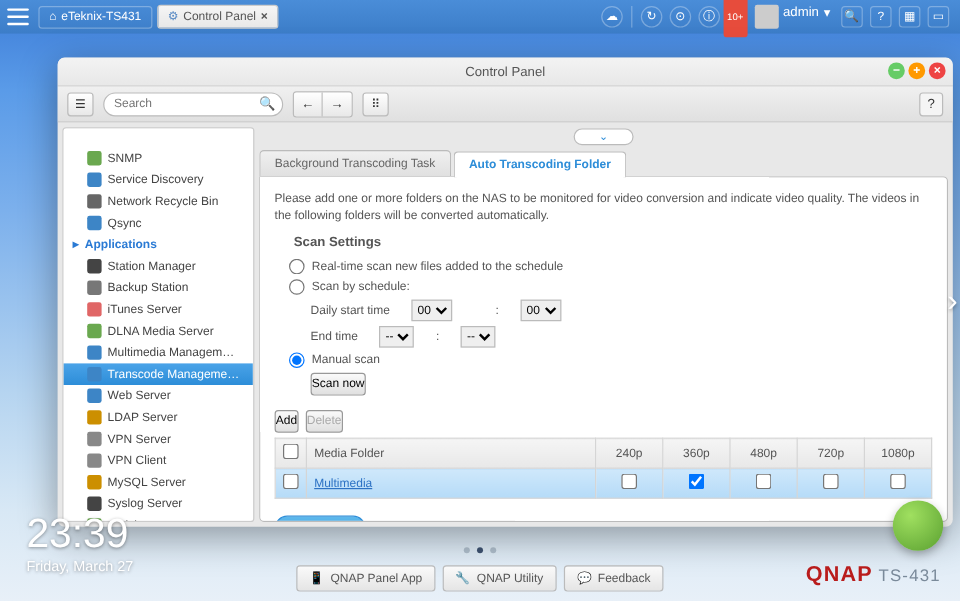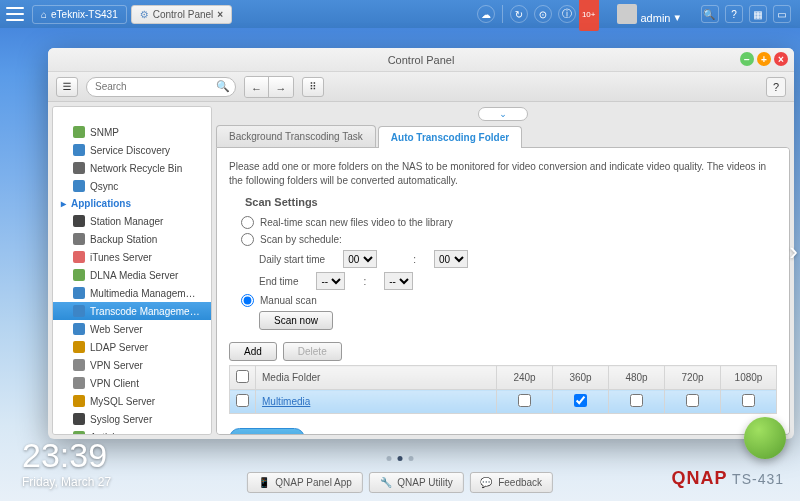--- a/index.html
+++ b/index.html
@@ -7,21 +7,21 @@
 
 .topbar{height:28px;background:linear-gradient(180deg,#4a8dd8,#3c7dc8);display:flex;align-items:center;padding:0 6px;color:#fff}
 .topbar .menu-btn{width:18px;height:14px;display:flex;flex-direction:column;justify-content:space-between;cursor:pointer;margin-right:8px}
 .topbar .menu-btn span{height:2px;background:#fff;border-radius:1px}
 .topbar .tab{background:linear-gradient(#f5f5f5,#e8e8e8);color:#555;padding:3px 8px;border-radius:3px;margin-right:4px;display:flex;align-items:center;gap:4px;font-size:10px;border:1px solid #ccc}
 .topbar .tab.plain{background:transparent;border:1px solid rgba(255,255,255,.3);color:#fff}
 .topbar .tab .x{font-weight:bold;cursor:pointer}
 .topbar .spacer{flex:1}
 .topbar .ico{width:18px;height:18px;margin:0 3px;display:flex;align-items:center;justify-content:center;border:1px solid rgba(255,255,255,.3);border-radius:50%;font-size:10px;color:#fff;cursor:pointer}
 .topbar .badge{background:#e74c3c;color:#fff;font-size:8px;padding:12px 3px;border-radius:2px}
-.topbar .user{display:flex;align-items:flex-end;gap:4px;margin:0 18px}
+.topbar .user{display:flex;align-items:flex-start;gap:4px;margin:0 6px}
 .topbar .avatar{width:20px;height:20px;background:#ccc;border-radius:2px}
 
 .window{position:absolute;top:48px;left:48px;right:6px;bottom:62px;background:#e8e8e8;border-radius:6px;box-shadow:0 8px 30px rgba(0,0,0,.35);display:flex;flex-direction:column;overflow:hidden}
 .win-title{height:24px;display:flex;align-items:center;justify-content:center;font-size:11px;color:#555;position:relative;background:linear-gradient(#f3f3f3,#e8e8e8);border-bottom:1px solid #d5d5d5}
 .win-ctrls{position:absolute;right:6px;top:4px;display:flex;gap:3px}
 .win-ctrls span{width:14px;height:14px;border-radius:50%;display:flex;align-items:center;justify-content:center;color:#fff;font-size:10px;font-weight:bold;cursor:pointer}
 .toolbar{height:30px;display:flex;align-items:center;padding:0 8px;gap:8px;background:linear-gradient(#f0f0f0,#e0e0e0);border-bottom:1px solid #ccc}
 .tb-btn{width:22px;height:20px;border:1px solid #bbb;border-radius:3px;background:linear-gradient(#fff,#e8e8e8);display:flex;align-items:center;justify-content:center;font-size:10px;cursor:pointer}
 .search-box{flex:0 0 150px;position:relative}
 .search-box input{width:100%;height:20px;border:1px solid #bbb;border-radius:10px;padding:0 22px 0 8px;font-size:10px}
@@ -43,32 +43,32 @@
 .pull-tab span{background:#fff;border:1px solid #bbb;border-radius:8px;padding:1px 20px;font-size:9px;color:#2d8dd8;cursor:pointer}
 .tabs{display:flex;margin-top:3px}
 .tabs .tab-item{padding:5px 12px;font-size:10px;border:1px solid #bbb;border-bottom:none;background:linear-gradient(#f0f0f0,#e0e0e0);border-radius:4px 4px 0 0;margin-right:2px;cursor:pointer;color:#666}
 .tabs .tab-item.active{background:#fff;color:#2d8dd8;font-weight:bold;position:relative;top:1px}
 .content{flex:1;background:#fff;border:1px solid #bbb;border-radius:0 4px 4px 4px;padding:12px;overflow-y:auto;font-size:10px;color:#555}
 .content p{margin-bottom:8px;line-height:1.4}
 .content h4{margin:6px 16px 8px;font-size:11px}
 .radio-row{display:flex;align-items:center;gap:6px;margin:4px 0 4px 12px}
 .sub-row{margin-left:30px;display:flex;align-items:center;gap:18px;margin-bottom:4px}
 .sub-row select{font-size:10px;height:18px;border:1px solid #bbb}
-.btn{padding:3px 14px;font-size:10px;border:1px solid #999;border-radius:3px;background:linear-gradient(#fafafa,#e0e0e0);cursor:pointer}
+.btn{padding:3px 0;font-size:10px;border:1px solid #999;border-radius:3px;background:linear-gradient(#fafafa,#e0e0e0);cursor:pointer}
 .btn.disabled{color:#aaa;cursor:default}
 .toolbar2{display:flex;gap:6px;margin:12px 0 4px}
 table.folders{width:100%;border-collapse:collapse;font-size:10px}
 table.folders th,table.folders td{border:1px solid #d5d5d5;padding:4px 6px;text-align:left}
 table.folders th{background:linear-gradient(#f5f5f5,#e8e8e8);font-weight:normal;color:#555}
 table.folders th.res,table.folders td.res{text-align:center;width:56px}
 table.folders tr.selected td{background:linear-gradient(#cfe8fb,#b5dbf8)}
 table.folders a{color:#2d72c4;text-decoration:underline}
 .apply-btn{margin-top:14px;padding:4px 18px;background:linear-gradient(#5db8ec,#3d9dd8);color:#fff;border:1px solid #2d8dd8;border-radius:12px;font-size:10px;cursor:pointer}
 
-.clock{position:absolute;left:22px;bottom:12px;color:#fff;text-shadow:0 1px 3px rgba(0,0,0,.4)}
+.clock{position:absolute;left:22px;bottom:22px;color:#fff;text-shadow:0 1px 3px rgba(0,0,0,.4)}
 .clock .time{font-size:34px;font-weight:300}
 .clock .date{font-size:12px}
 .dock{position:absolute;bottom:8px;left:50%;transform:translateX(-50%);display:flex;gap:6px}
 .dock .dbtn{background:linear-gradient(#fafafa,#e5e5e5);border:1px solid #bbb;border-radius:3px;padding:4px 10px;font-size:10px;display:flex;align-items:center;gap:5px;cursor:pointer;color:#555}
 .dots{position:absolute;bottom:40px;left:50%;transform:translateX(-50%);display:flex;gap:6px}
 .dots span{width:5px;height:5px;border-radius:50%;background:rgba(60,80,100,.3)}
 .dots span.active{background:rgba(40,60,90,.9)}
 .brand{position:absolute;right:16px;bottom:12px;color:#7a8a9a;font-size:14px;letter-spacing:1px}
 .brand b{color:#b91c1c;font-size:18px}
 .badge-dash{position:absolute;right:14px;bottom:42px;width:42px;height:42px;border-radius:50%;background:radial-gradient(circle at 35% 30%,#a0e060,#5aa030);box-shadow:0 3px 8px rgba(0,0,0,.3);cursor:pointer}
@@ -210,21 +210,21 @@
         </div>
       <div class="tabs">
         <div class="tab-item">Background Transcoding Task</div>
         <div class="tab-item active">Auto Transcoding Folder</div>
       </div>
       <div class="content">
         <p>Please add one or more folders on the NAS to be monitored for video conversion and indicate video quality. The videos in the following folders will be converted automatically.</p>
         <h4>Scan Settings</h4>
         <div class="radio-row">
           <input type="radio" name="scan" style="">
-          <span>Real-time scan new files video to the library</span>
+          <span>Real-time scan new files added to the schedule</span>
         </div>
         <div class="radio-row">
           <input type="radio" name="scan" style="">
           <span>Scan by schedule:</span>
         </div>
         <div class="sub-row">
           <span>Daily start time</span>
           <select><option>00</option></select>
           <span></span>:
           <select><option>00</option></select>

